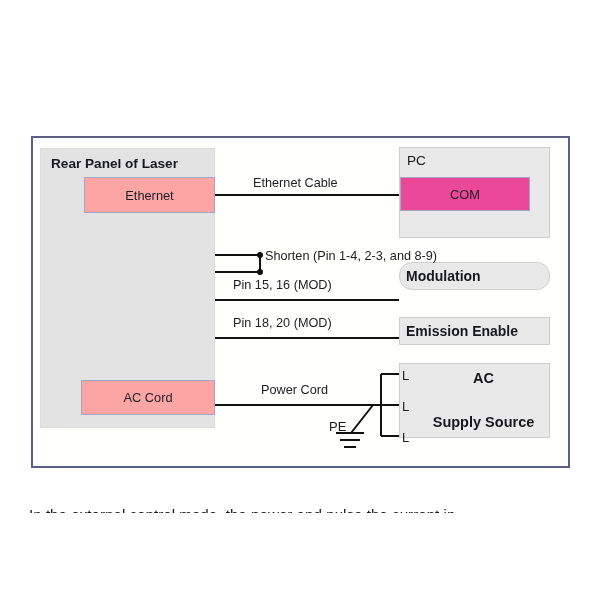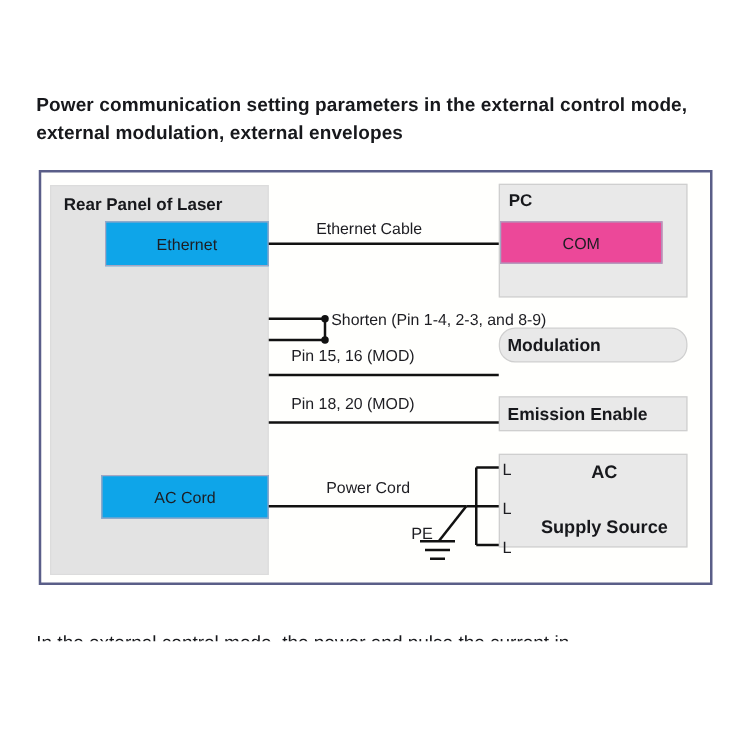--- a/index.html
+++ b/index.html
@@ -22,53 +22,53 @@
   .figure-frame {
     position:absolute; left:31px; top:136px;
     width:539px; height:332px;
     border:2px solid #5a5e88;
     background:#fffffd;
   }
 
   
   .rear-panel {
     position:absolute; left:7px; top:10px;
-    width:175px; height:312px;
+    width:175px; height:280px;
     background:#e3e3e3;
     border:1px solid #dcdcdc;
     padding-left:16px;
   }
   .rear-panel-title {
     position:absolute; left:10px; top:7px;
     font-size:13.6px; font-weight:bold; color:#17181c;
     white-space:nowrap;
   }
 
   
   .port-box {
     position:absolute;
-    background:#0ea5e9;
+    background:#fca5a5;
     border:1px solid #a6a6c2;
     display:flex; align-items:center; justify-content:center;
     font-size:12.8px; color:#1d1d22;
   }
   .port-ethernet  { left:51px;  top:39px;  width:131px; height:36px; }
   .port-interface { left:48px;  top:105px; width:134px; height:114px; }
   .port-acinput   { left:48px;  top:242px; width:134px; height:35px; }
 
   
   .blk {
     position:absolute;
     background:#e9e9e9;
     border:1px solid #cfcfcf;
   }
   .pc-box        { left:366px; top:9px;   width:151px; height:91px; }
   .pc-label {
     position:absolute; left:7px; top:5px;
-    font-size:13.6px; font-weight:bold; color:#17181c;
+    font-size:13.6px; font-weight:normal; color:#17181c;
   }
   .com-box {
     position:absolute; left:0px; top:29px;
     width:130px; height:34px;
     background:#ec4899; border:1px solid #a6a6c2;
     display:flex; align-items:center; justify-content:center;
     font-size:12.8px; color:#1d1d22;
   }
   .mod-box       { left:366px; top:124px; width:151px; height:28px;border-radius:13px; }
   .emis-box      { left:366px; top:179px; width:151px; height:28px;padding-left:15px; }
@@ -117,21 +117,20 @@
     position:absolute; left:29px; top:504px; width:540px;
     font-size:15.2px; color:#17181c; line-height:22px;
     height:9px; overflow:hidden; white-space:nowrap;
   }
 </style>
 </head>
 <body>
 
 <div id="page">
 
-  <div class="doc-title">Power communication setting parameters in the external control mode, external modulation, external envelopes</div>
 
   <div class="figure-frame">
 
     <div class="rear-panel">
       <div class="rear-panel-title">Rear Panel of Laser</div>
     </div>
 
     <div class="port-box port-ethernet">
       <span>Ethernet</span>
     </div>

